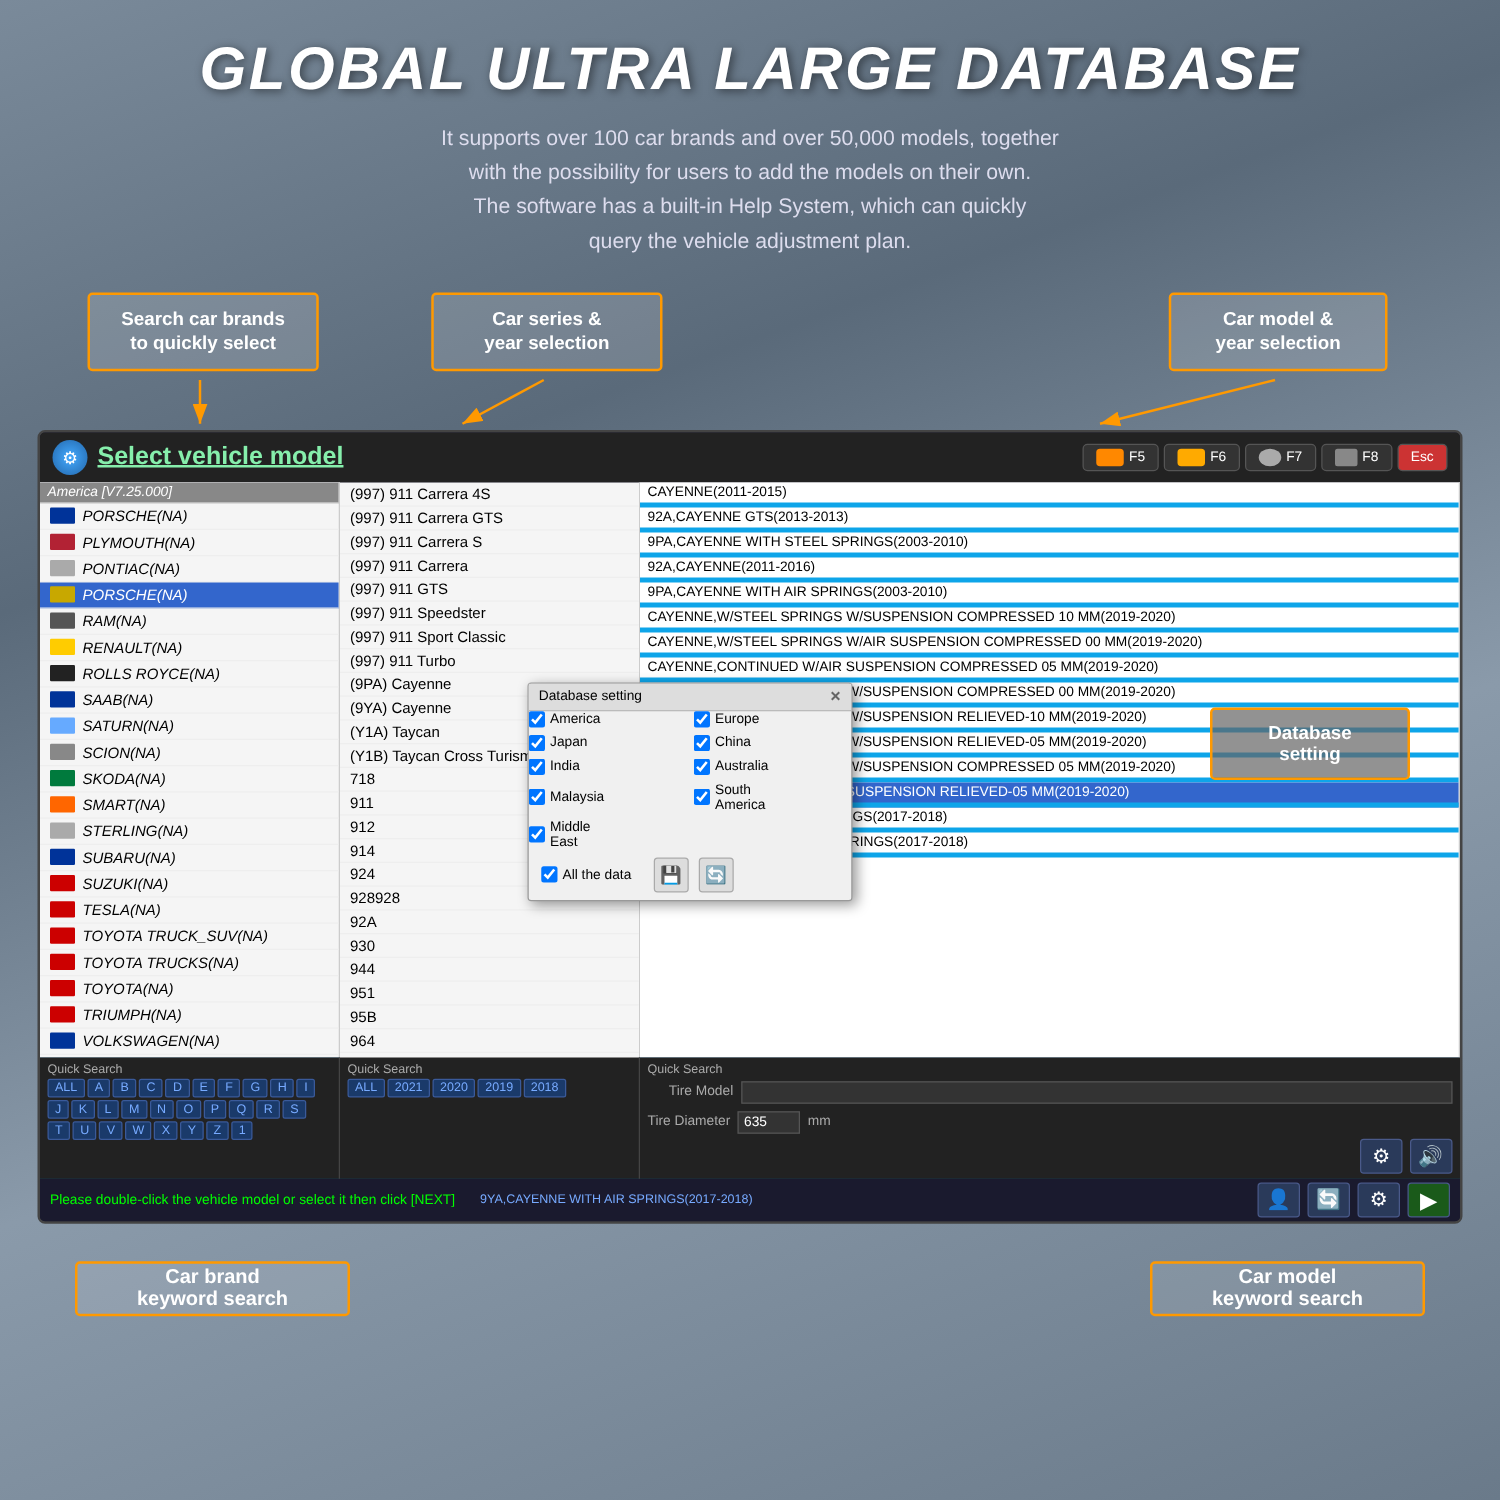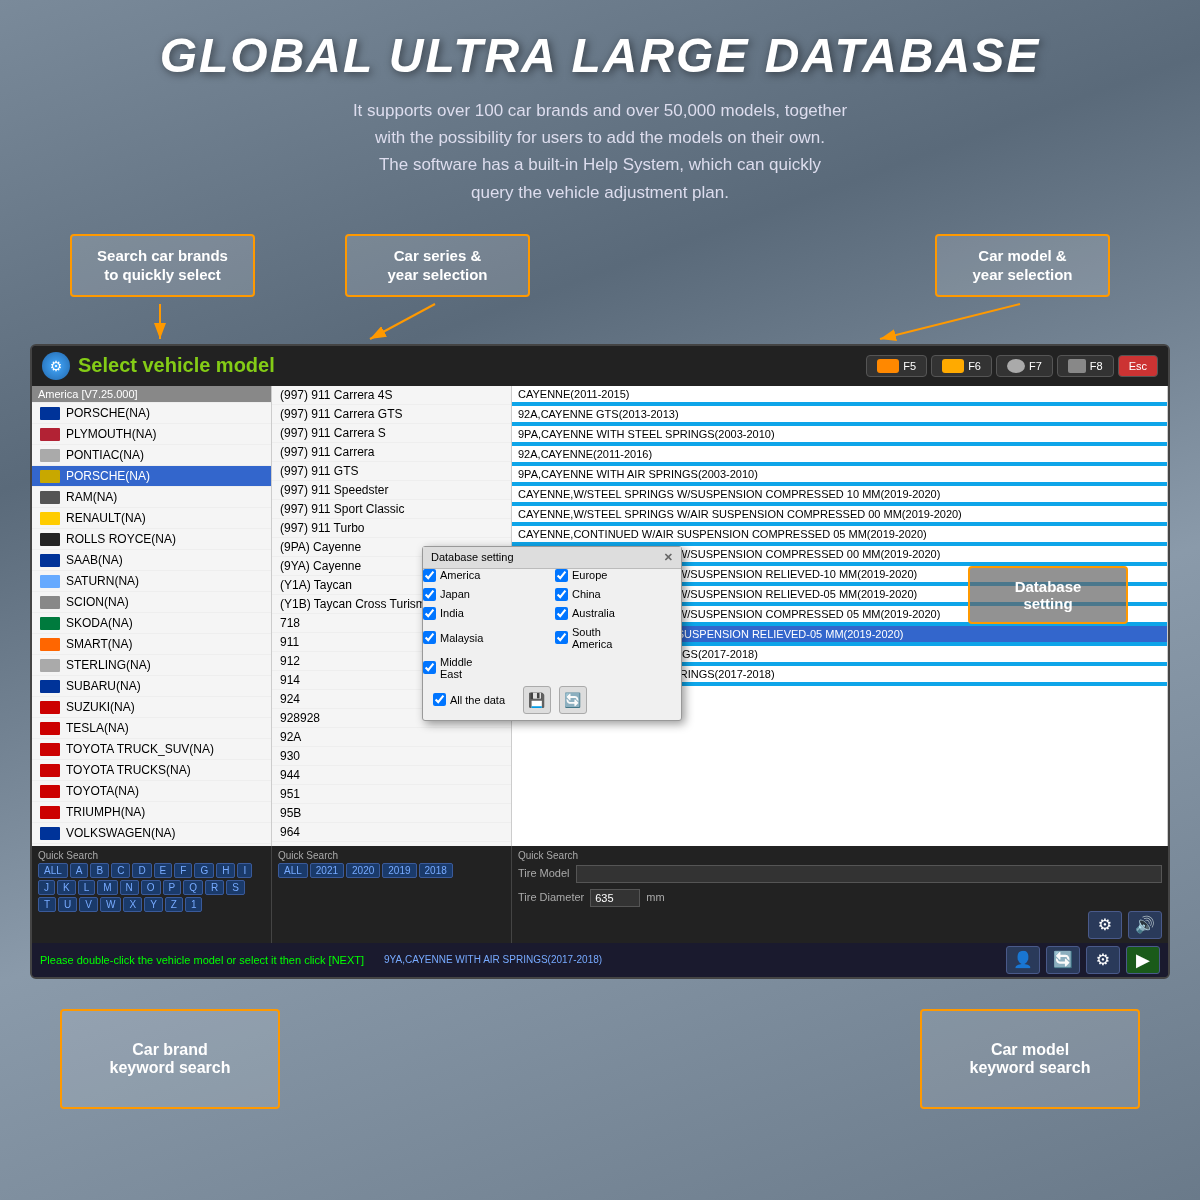--- a/index.html
+++ b/index.html
@@ -79,23 +79,24 @@
       gap: 8px;
     }
     .title-icon {
       width: 28px; height: 28px;
       background: radial-gradient(circle, #4af, #26a);
       border-radius: 50%;
       display: flex; align-items: center; justify-content: center;
       font-size: 14px; color: #fff;
     }
     .title-text {
-      color: #84cc16;
+      color: #86efac;
       font-size: 20px;
       font-weight: bold;
+      text-decoration: underline;
     }
     .title-bar-right {
       display: flex;
       gap: 4px;
     }
     .fn-btn {
       background: #333;
       border: 1px solid #555;
       border-radius: 4px;
       color: #fff;
@@ -135,25 +136,26 @@
     
     .col-brands {
       width: 240px;
       background: #f5f5f5;
       border-right: 1px solid #ccc;
       overflow-y: auto;
       font-size: 12px;
     }
     .brand-item {
       display: flex;
-      align-items: flex-end;
+      align-items: flex-start;
       padding: 3px 8px;
       gap: 6px;
       cursor: pointer;
       border-bottom: 1px solid #eee;
+      font-style: italic;
     }
     .brand-item.selected { background: #3366cc; color: #fff; }
     .brand-flag {
       width: 20px; height: 13px;
       background: #b22234;
       border-radius: 1px;
       flex-shrink: 0;
     }
     .brand-flag.blue { background: #003399; }
     .brand-flag.silver { background: #999; }
@@ -346,21 +348,21 @@
       margin-top: 10px;
     }
     .bottom-ann-box {
       background: rgba(255,255,255,0.1);
       border: 2px solid #f90;
       border-radius: 4px;
       color: #fff;
       font-size: 16px;
       font-weight: bold;
       text-align: center;
-      padding: 30px 20px;
+      padding: 2px 20px;
       width: 220px;
     }
 
     
     .arrow-svg {
       position: absolute;
       top: 0; left: 0;
       width: 100%;
       height: 100%;
       pointer-events: none;
@@ -672,21 +674,21 @@
             <span class="qs-year-btn">2021</span>
             <span class="qs-year-btn">2020</span>
             <span class="qs-year-btn">2019</span>
             <span class="qs-year-btn">2018</span>
           </div>
         </div>
       </div>
       <div class="qs-right">
         <div class="qs-label">Quick Search</div>
         <div style="display:flex; gap:6px; align-items:center; margin-top:2px;">
-          <span style="color:#aaa; font-size:11px;">Tire Model</span>
+          <span style="color:#aaa; font-size:11px;margin-left:17px;">Tire Model</span>
           <input class="qs-input" style="flex: 1 1 0%;" value="">
         </div>
         <div style="display:flex; gap:6px; align-items:center; margin-top:4px;">
           <span style="color:#aaa; font-size:11px;">Tire Diameter</span>
           <input class="qs-input" style="width: 50px;" value="635">
           <span style="color:#aaa; font-size:11px;">mm</span>
         </div>
         <div style="display:flex; justify-content:flex-end; margin-top:4px; gap:6px;">
           <div style="width:34px;height:28px;background:#2a3a5a;border:1px solid #4a5a8a;border-radius:3px;display:flex;align-items:center;justify-content:center;color:#fff;font-size:16px;cursor:pointer;">⚙</div>
           <div style="width:34px;height:28px;background:#2a3a5a;border:1px solid #4a5a8a;border-radius:3px;display:flex;align-items:center;justify-content:center;color:#fff;font-size:16px;cursor:pointer;">🔊</div>

